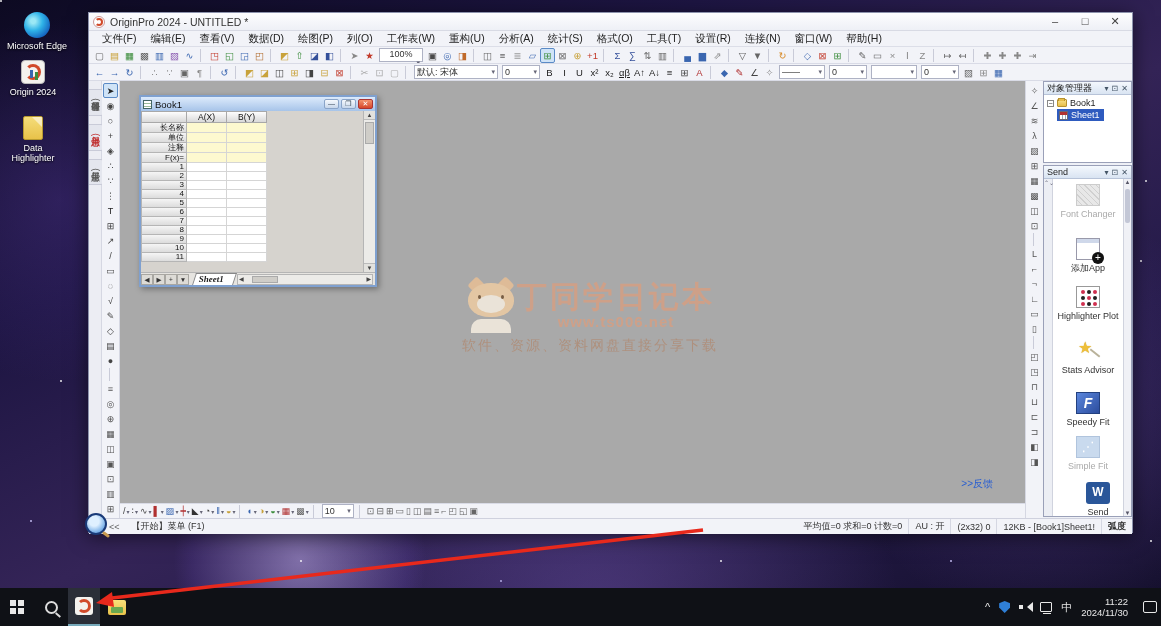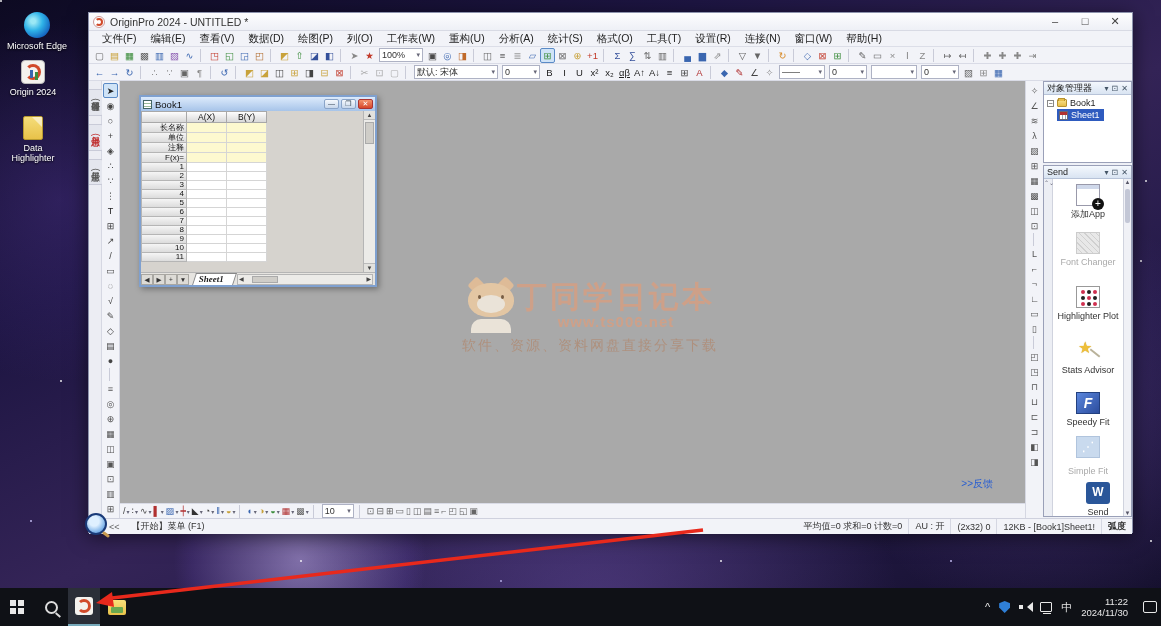--- a/index.html
+++ b/index.html
@@ -312,21 +312,21 @@
           <i style="color: rgb(52, 80, 154);">◧</i>
         </span>
         <span class="tbsep"></span>
         <span class="tbi">
           <i style="color: rgb(136, 136, 136);">➤</i>
         </span>
         <span class="tbi">
           <i style="color: rgb(194, 58, 42);">★</i>
         </span>
       </span>
-    <span class="dd-box" style="width:44px;">
+    <span class="dd-box" style="width:44px;flex-direction:column;">
         <span>100%</span>
         <b>▾</b>
       </span>
     <span class="tbwrap">
 
     <span class="tbi">
           <i style="color: rgb(74, 74, 74);">▣</i>
         </span>
         <span class="tbi">
           <i style="color: rgb(58, 102, 176);">◎</i>
@@ -1066,43 +1066,43 @@
         <div class="phead">
           <span>Send</span>
           <span class="pbtns">
             <span>▾</span>
             <span>⊡</span>
             <span>✕</span>
           </span>
         </div>
         <div class="apps-strip">⌃⌄</div>
         <div class="apps-body">
+          <div class="app-item disabled" style="height:54px;">
+            <div class="ai ai-font"></div>
+            <div class="lbl">Font Changer</div>
+          </div>
           <div class="app-item" style="height:48px;">
             <div class="ai ai-addapp"></div>
             <div class="lbl">添加App</div>
           </div>
-          <div class="app-item disabled" style="height:54px;">
-            <div class="ai ai-font"></div>
-            <div class="lbl">Font Changer</div>
-          </div>
           <div class="app-item" style="height:54px;">
             <div class="ai ai-corr">
                 <div class="dots"></div>
               </div>
             <div class="lbl">Highlighter Plot</div>
           </div>
           <div class="app-item" style="height:52px;">
             <div class="ai ai-stats"></div>
             <div class="lbl">Stats Advisor</div>
           </div>
           <div class="app-item" style="height:44px;">
             <div class="ai ai-speedy"></div>
             <div class="lbl">Speedy Fit</div>
           </div>
-          <div class="app-item disabled" style="height:46px;justify-content:space-between;">
+          <div class="app-item disabled" style="height:46px;">
             <div class="ai ai-simple"></div>
             <div class="lbl">Simple Fit</div>
           </div>
           <div class="app-item" style="height:52px;padding-left:20px;">
             <div class="ai ai-word"></div>
             <div class="lbl">Send Graphs ...</div>
           </div>
 
         </div>
         <div class="apps-scroll">▲<div class="thumb"></div><div style="position:absolute;bottom:0;left:0;right:0;">▼</div></div>

